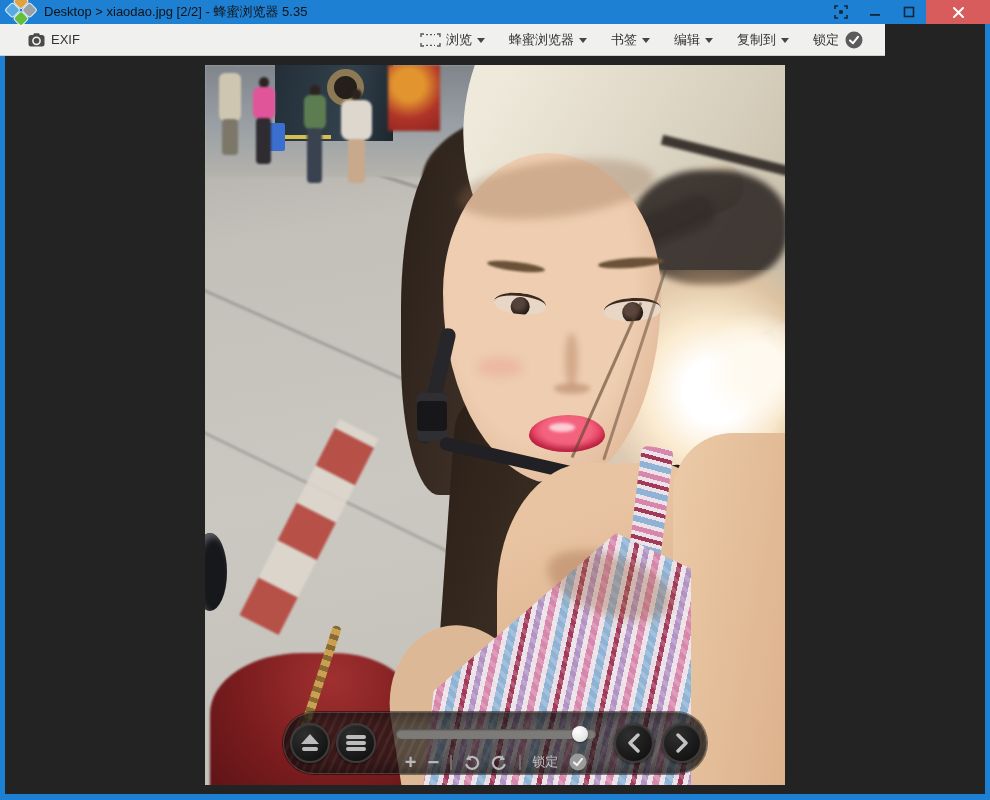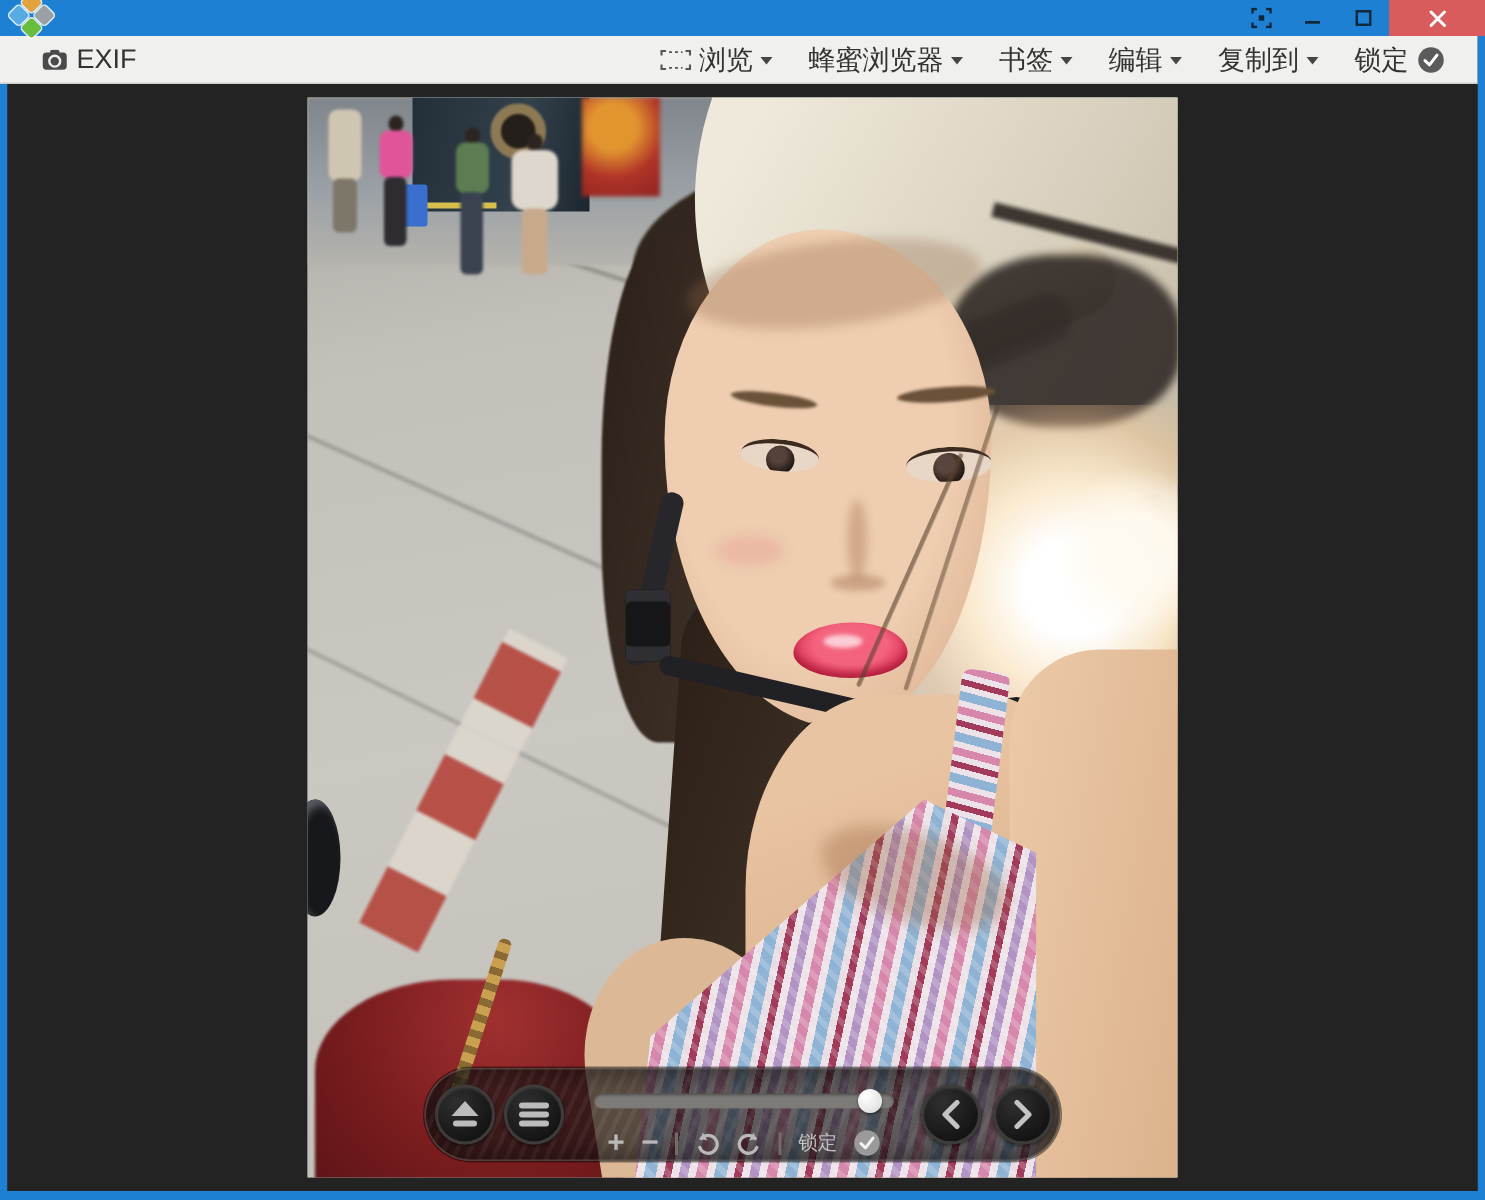--- a/index.html
+++ b/index.html
@@ -17,23 +17,23 @@
               grid-template-rows:10px 10px; gap:2px; z-index:40; }
   .app-icon div { border-radius:2px; box-shadow:0 0 0 1px rgba(255,255,255,.85); }
   .d1{background:#e2a23e;} .d2{background:#9aa0a4;} .d3{background:#57aae2;} .d4{background:#67bd3c;}
   .title-text { font-size:13px; color:#101316; margin-left:4px; white-space:nowrap; }
   .win-controls { margin-left:auto; display:flex; align-items:center; height:24px; }
   .win-btn { width:34px; height:24px; display:flex; align-items:center; justify-content:center;
              background:transparent; border:none; cursor:pointer; }
   .win-btn.close { width:64px; background:#d95c5c; }
 
   
-  .toolbar { position:absolute; left:-5px; top:24px; width:985px; height:32px;
+  .toolbar { position:absolute; left:-5px; top:24px; width:885px; height:32px;
              background:#f0f0ee; border-bottom:1px solid #cfcfcc;
-             display:flex; align-items:center; font-size:18px; color:#333; z-index:20; }
+             display:flex; align-items:center; font-size:13px; color:#333; z-index:20; }
   .exif-btn { display:flex; align-items:center; gap:6px; margin-left:22px;
               padding:3px 6px; cursor:pointer; }
   .tb-menus { margin-left:auto; display:flex; align-items:center; margin-right:18px; }
   .tb-menu { display:flex; align-items:center; gap:5px; padding:4px 8px; margin-left:8px; cursor:pointer; }
   .caret { width:0; height:0; border-left:4px solid transparent; border-right:4px solid transparent;
            border-top:5px solid #454545; margin-top:1px; }
   .tb-lock { display:flex; align-items:center; gap:6px; padding:4px 4px 4px 8px; margin-left:8px; cursor:pointer; }
 
   
   .viewer { position:absolute; left:0; top:56px; width:980px; height:738px;
@@ -73,20 +73,21 @@
 
 <div class="window">
 
   <div class="titlebar">
     <div class="app-icon">
       <div class="d1"></div>
       <div class="d2"></div>
       <div class="d3"></div>
       <div class="d4"></div>
     </div>
+    <span class="title-text">Desktop &gt; xiaodao.jpg [2/2] - 蜂蜜浏览器 5.35</span>
     <div class="win-controls">
       <button class="win-btn">
         <svg width="14" height="14" viewBox="0 0 14 14">
           <path d="M1 4 V1 H4 M10 1 H13 V4 M13 10 V13 H10 M4 13 H1 V10" stroke="#10273a" stroke-width="1.6" fill="none"></path>
           <rect x="5.2" y="5.2" width="3.6" height="3.6" fill="#10273a"></rect>
         </svg>
       </button>
       <button class="win-btn">
         <svg width="12" height="12" viewBox="0 0 12 12">
           <rect x="1" y="8" width="10" height="1.8" fill="#10273a"></rect>

